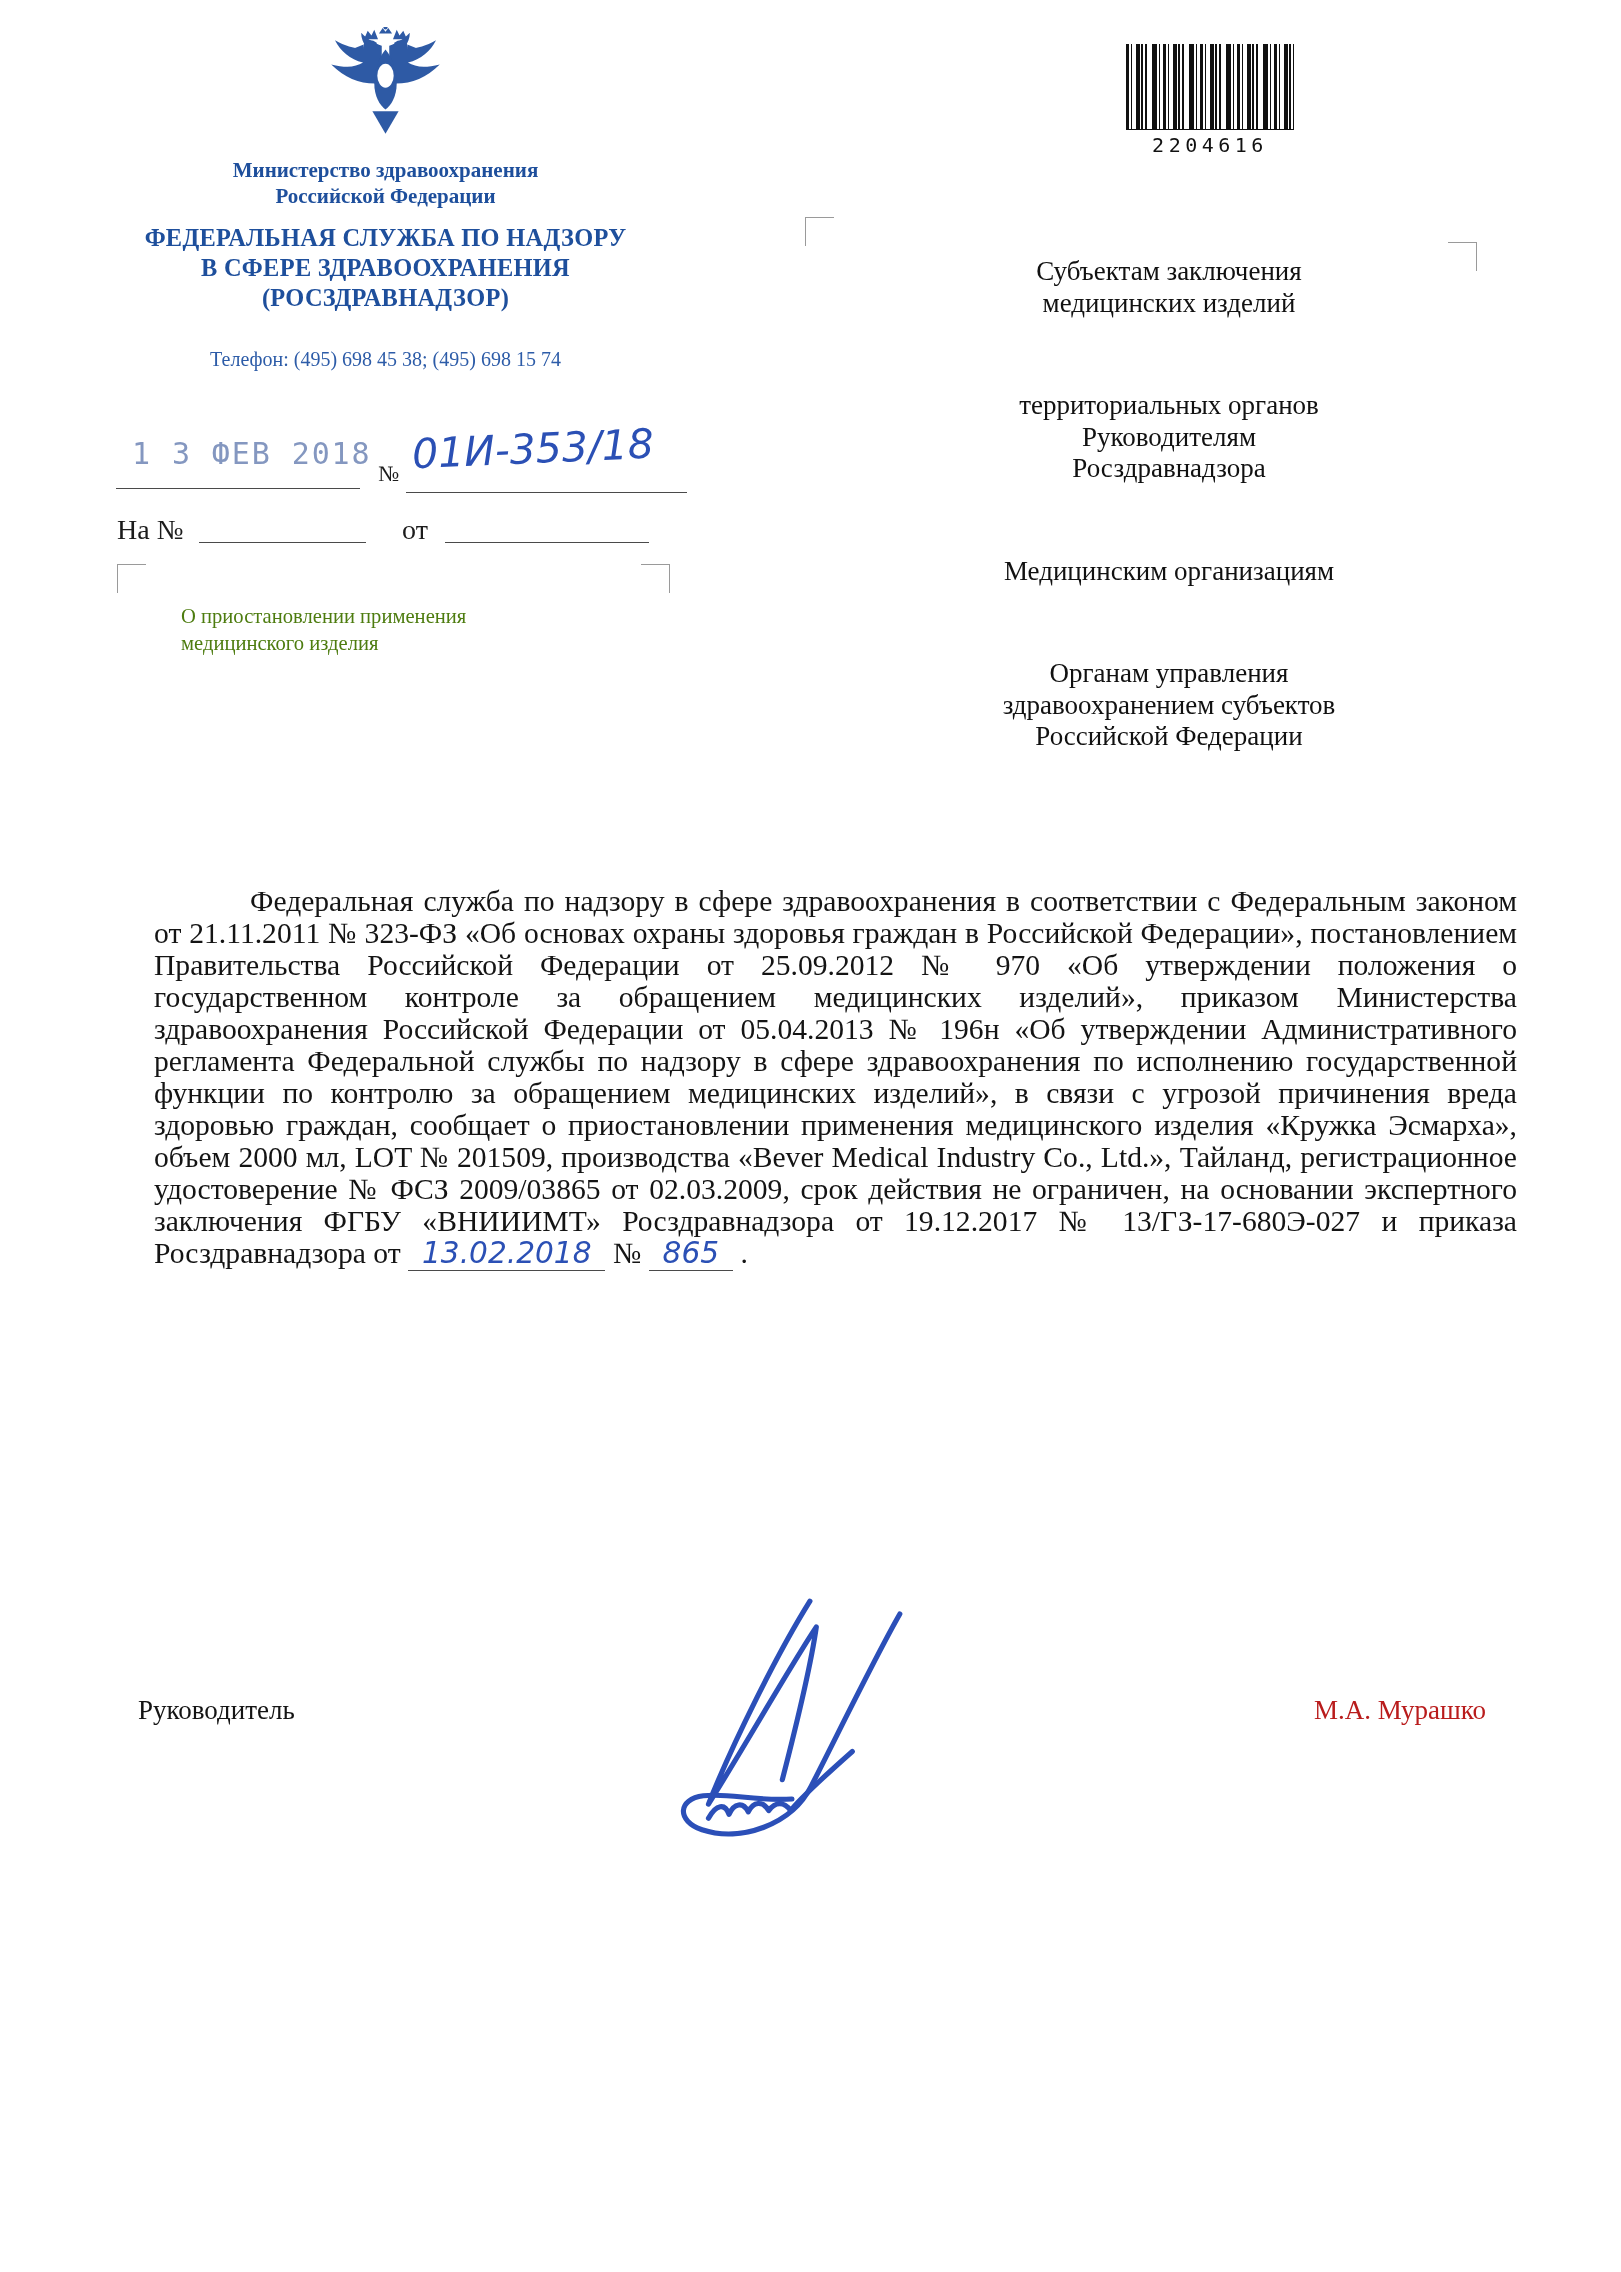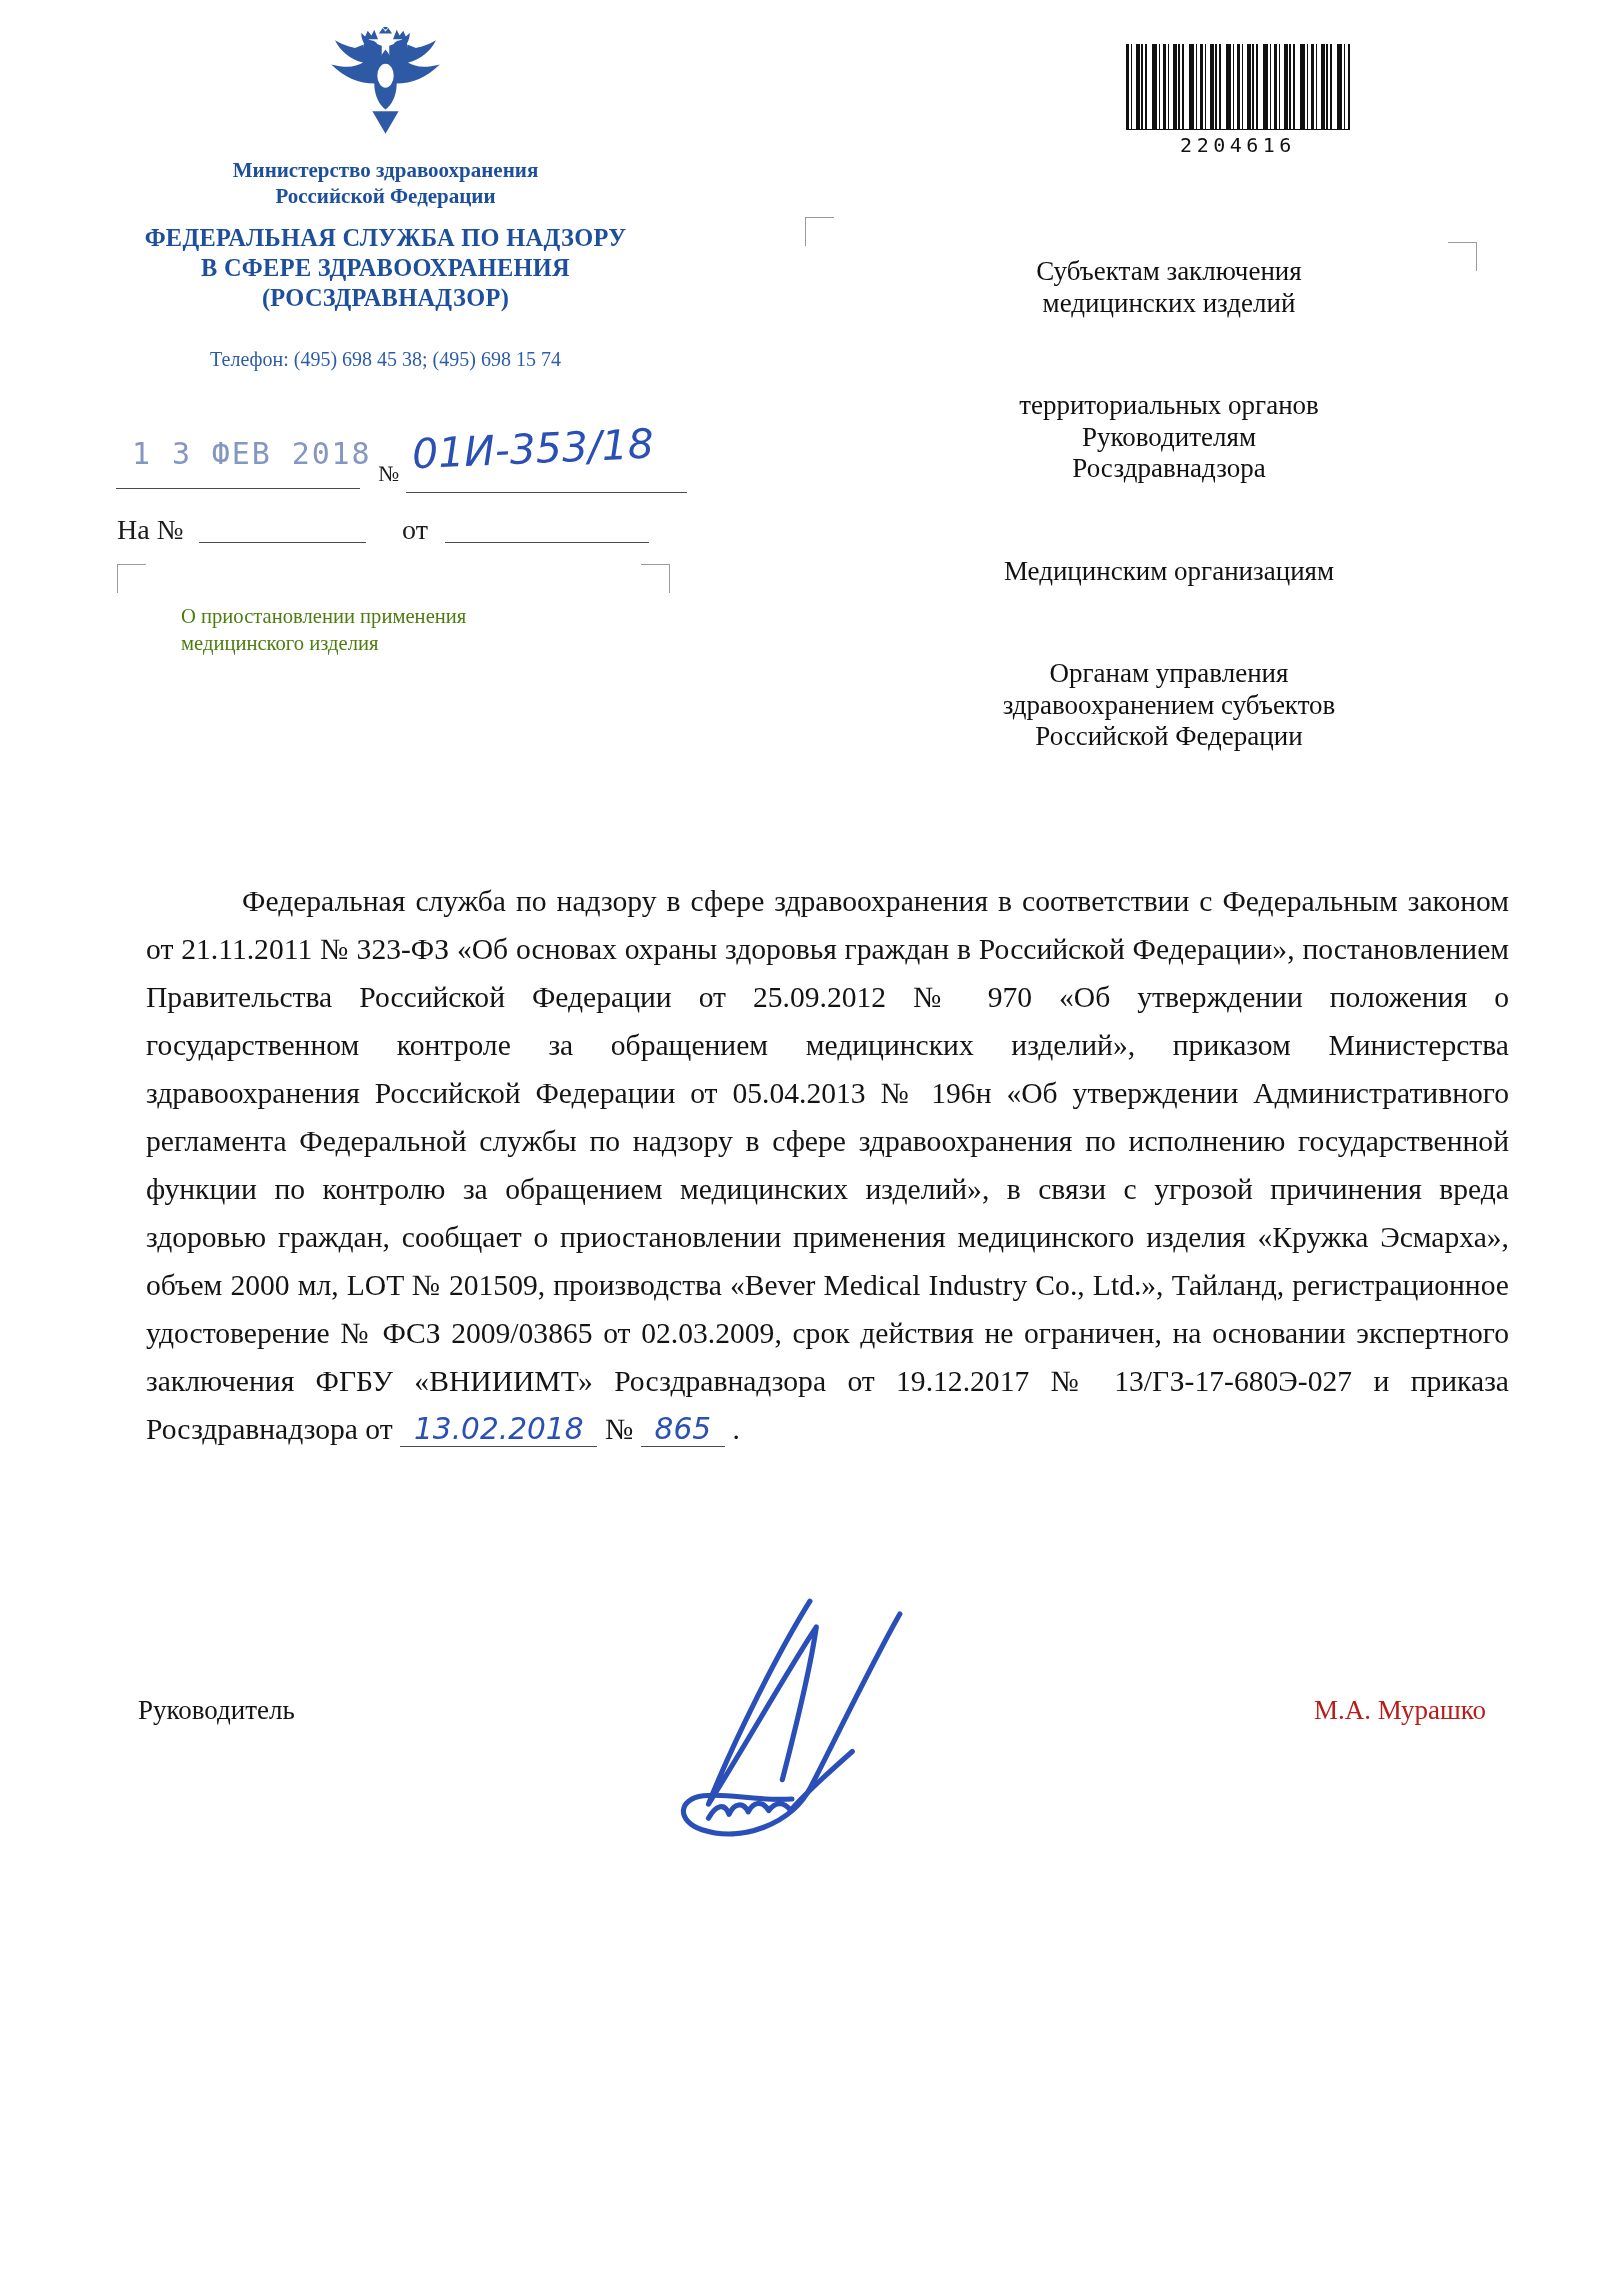--- a/index.html
+++ b/index.html
@@ -16,21 +16,21 @@
   .letterhead{
     position:absolute;left:77px;top:27px;width:617px;
     text-align:center;color:#1e4f9c;
   }
   .emblem{display:block;margin:0 auto;}
   .ministry{margin-top:11.6px;font-weight:bold;font-size:21px;line-height:26px;color:#1e4f9c;}
   .service{margin-top:14px;font-weight:bold;font-size:24.4px;line-height:30px;letter-spacing:0.3px;color:#1e4f9c;}
   .lh-contacts{margin-top:33px;font-size:20px;line-height:26px;color:#2d5ca8;}
 
   
-  .barcode{position:absolute;left:1126px;top:44px;width:224px;}
+  .barcode{position:absolute;left:1126px;top:44px;width:168px;}
   .barcode-bars{
     height:85px;
     background:repeating-linear-gradient(90deg,
       #111 0 2.6px,#fff 2.6px 4.5px,
       #111 4.5px 5.8px,#fff 5.8px 9.6px,
       #111 9.6px 13.5px,#fff 13.5px 15.4px,
       #111 15.4px 16.7px,#fff 16.7px 19px,
       #111 19px 21px,#fff 21px 26px,
       #111 26px 31px,#fff 31px 33px,
       #111 33px 34px,#fff 34px 37px);
@@ -78,21 +78,21 @@
 
   
   .subject{
     position:absolute;left:181px;top:603px;width:450px;
     font-size:20.6px;line-height:27px;color:#4d7c0f;text-align:left;
   }
 
   
   .body-text{
     position:absolute;left:138px;top:869px;width:1363px;
-    margin:8px;font-size:29.6px;line-height:48px;
+    margin:16px;font-size:29.6px;line-height:32px;
     text-align:justify;text-indent:96px;color:#141414;
   }
   .hand-inline{
     font-family:"DejaVu Sans", sans-serif;
     font-style:italic;font-size:29.6px;color:#2b50b5;
     border-bottom:1.3px solid #4a4a4a;padding:0 14px;white-space:nowrap;
   }
 
   
   .signoff-position{position:absolute;left:138px;top:1695px;font-size:27px;color:#141414;}

